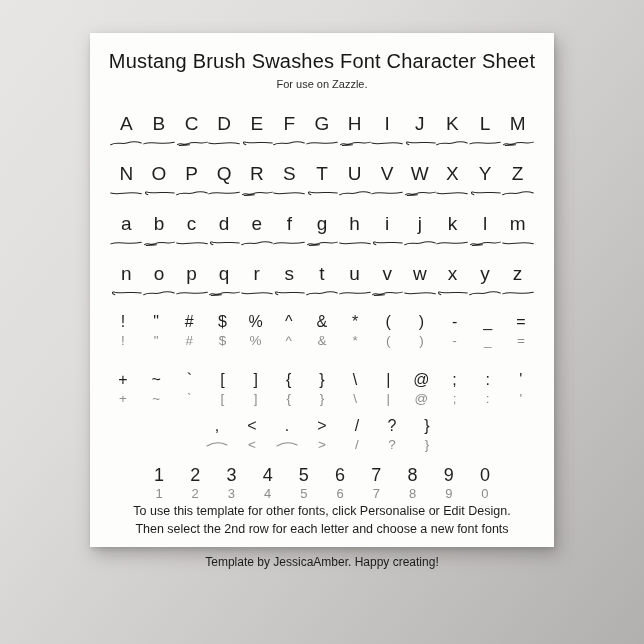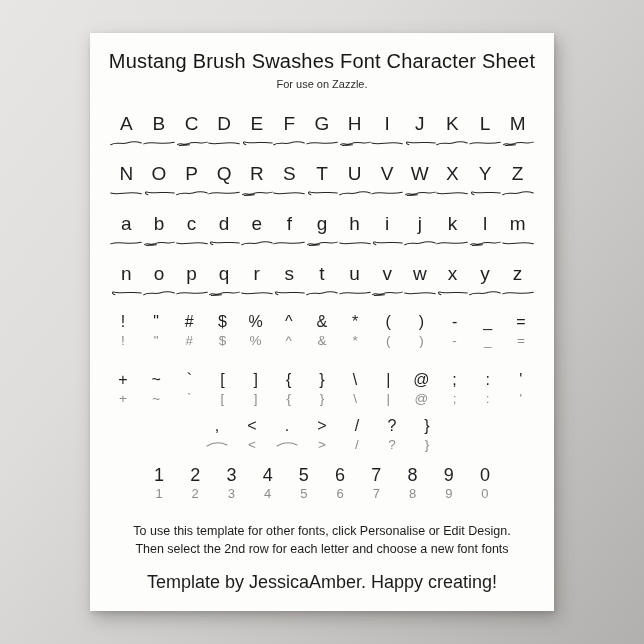--- a/index.html
+++ b/index.html
@@ -1,20 +1,20 @@
 <!DOCTYPE html>
 <html><head>
 <meta charset="utf-8">
 <style>
   html,body{margin:0;padding:0;}
   body{width:644px;height:644px;overflow:hidden;
        font-family:"Liberation Sans","DejaVu Sans",sans-serif;}
   .stage{position:relative;width:644px;height:644px;
          background:linear-gradient(128deg,#e7e6e4 0%,#dedddb 32%,#cbc9c7 64%,#b2b0ae 100%);}
-  .poster{position:absolute;left:90px;top:33px;width:464px;height:578px;
+  .poster{position:absolute;left:90px;top:33px;width:464px;height:514px;
           background:#fdfdfc;
           box-shadow:4px 7px 16px rgba(70,66,62,.35),1px 2px 4px rgba(70,66,62,.18);
           display:flex;flex-direction:column;align-items:center;
           box-sizing:border-box;padding-top:16px;}
   .title{font-size:20px;line-height:24px;color:#161616;font-weight:400;
          letter-spacing:.2px;margin:0;text-align:center;}
   .subtitle{font-size:11px;line-height:15px;color:#2c2c2c;margin-top:4px;text-align:center;}
   #glyph-rows{margin-top:20px;display:flex;flex-direction:column;align-items:center;}
   .row{display:flex;justify-content:space-between;}
   .row.w13{width:424px;}
@@ -29,24 +29,24 @@
   .tg.letters{font-size:19px;line-height:24px;}
   .tg.symbols{font-size:16px;line-height:20px;}
   .tg.numbers{font-size:18px;line-height:22px;}
   .bg-ch{color:#8d8d8d;white-space:pre;}
   .bg-ch.symbols{font-size:13.5px;line-height:18px;}
   .bg-ch.numbers{font-size:13px;line-height:16px;}
   svg.swash{width:34px;height:14px;margin-top:0;}
   svg.swash path{fill:none;stroke:#262626;stroke-width:1.2;stroke-linecap:round;}
   svg.swash-sm{width:24px;height:14px;}
   svg.swash-sm path{fill:none;stroke:#8d8d8d;stroke-width:1.1;stroke-linecap:round;}
-  .instructions{margin-top:20px;text-align:center;font-size:12.5px;line-height:18px;
+  .instructions{text-align:center;font-size:12.5px;line-height:18px;
                 color:#1c1c1c;}
   .instructions span{display:block;}
-  .credit{margin-top:16px;text-align:center;font-size:18px;line-height:16px;color:#1c1c1c;}
+  .credit{margin-top:16px;text-align:center;font-size:12px;line-height:16px;color:#1c1c1c;}
 </style>
 </head>
 <body>
 
 <div class="stage">
   <div class="poster">
     <h1 class="title">Mustang Brush Swashes Font Character Sheet</h1>
     <div class="subtitle">For use on Zazzle.</div>
 
     <div id="glyph-rows">

